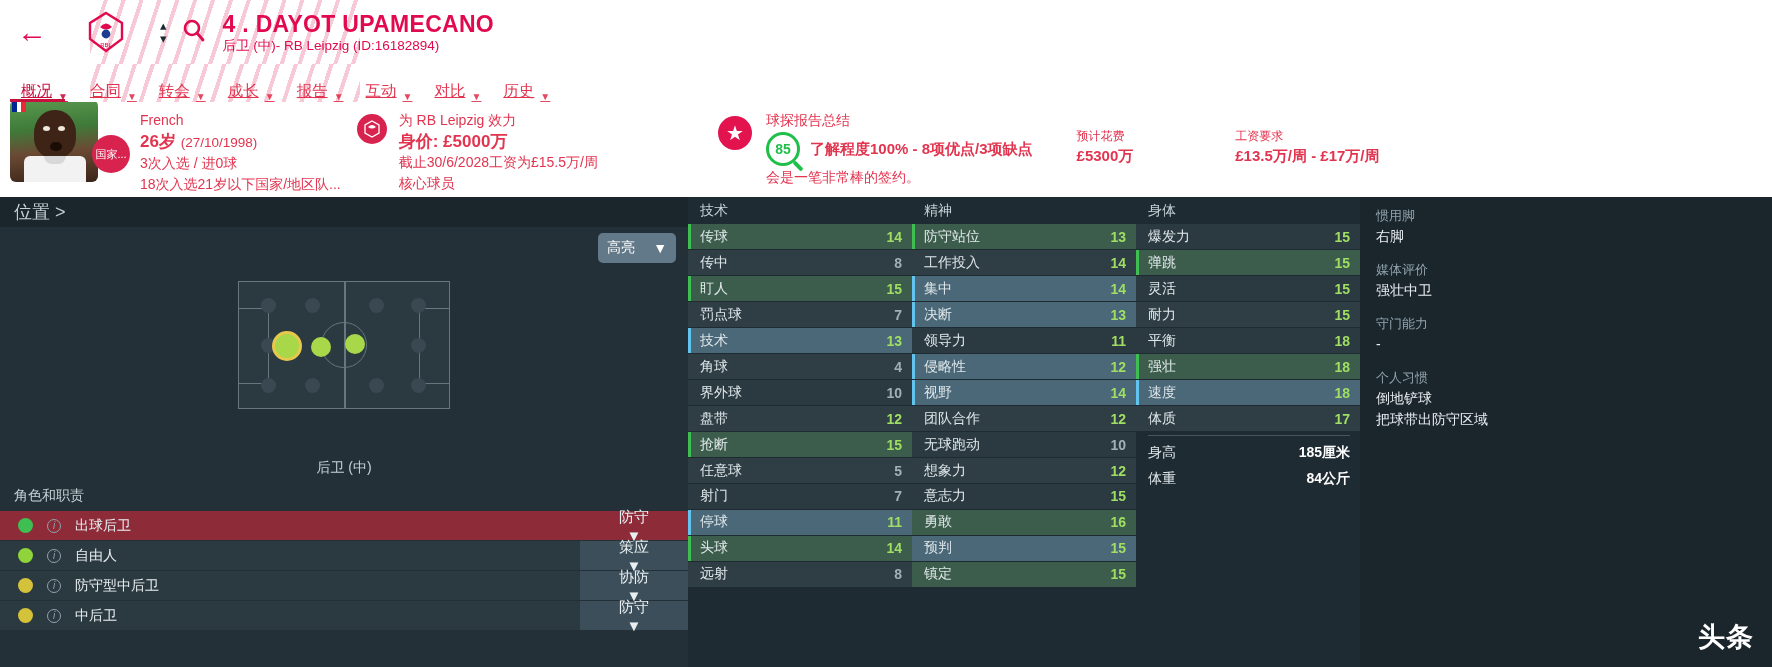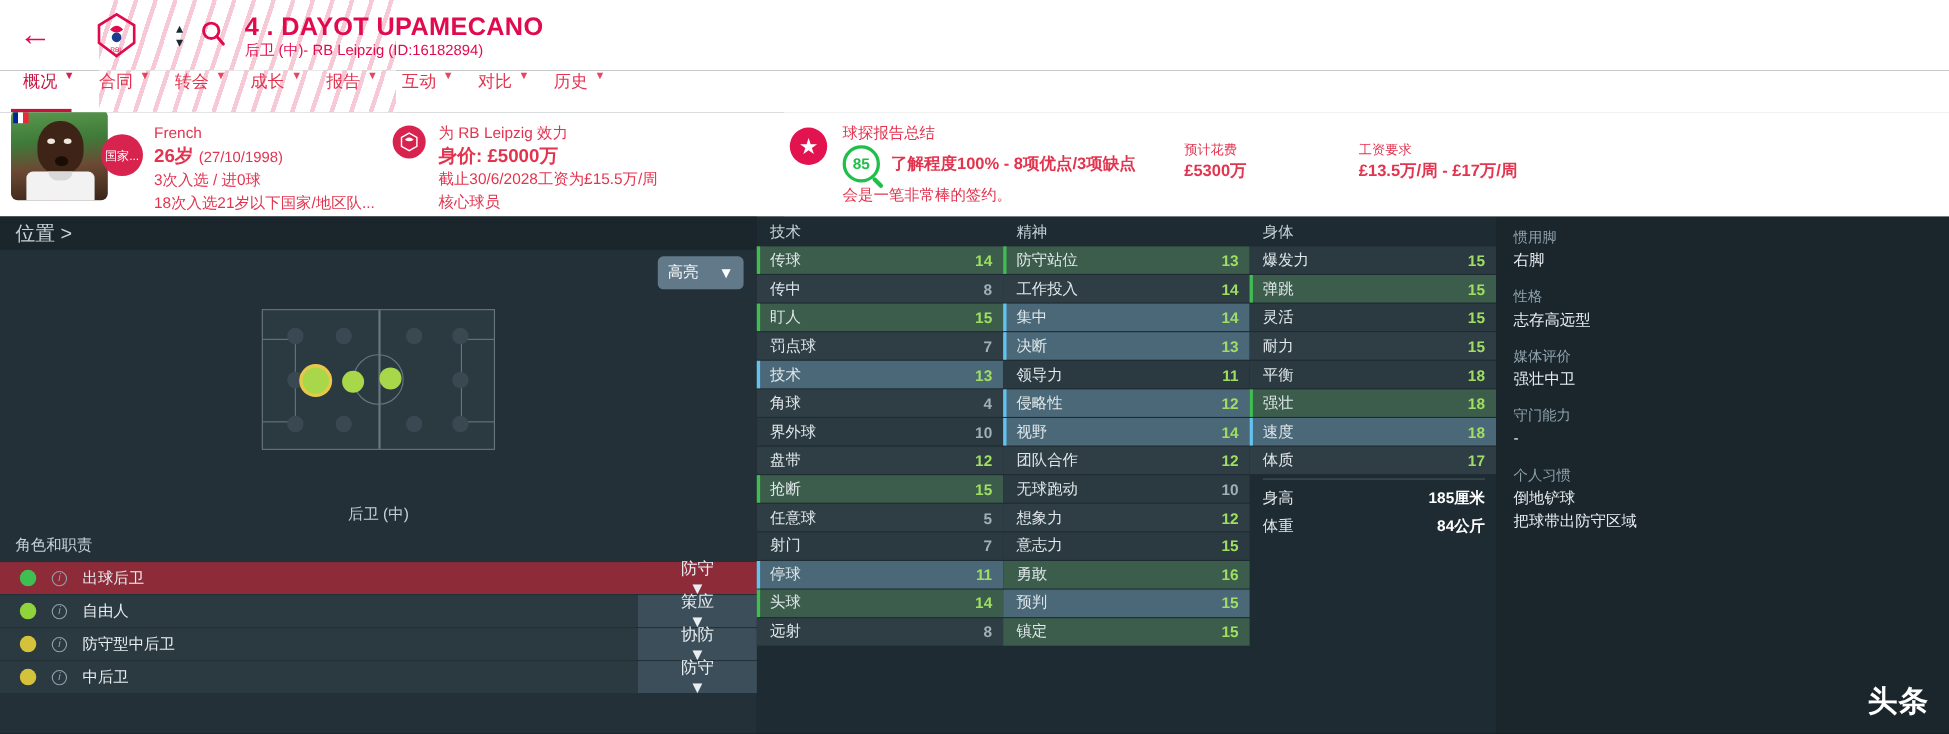--- a/index.html
+++ b/index.html
@@ -46,21 +46,21 @@
     display: flex; align-items: center; padding-left: 10px; overflow: hidden;
   }
   .nav-stripes {
     position: absolute; left: 90px; top: -20px; width: 270px; height: 60px;
     background: repeating-linear-gradient(108deg,
       #ffffff 0px, #ffffff 13px, #f7c9d6 13px, #f7c9d6 17px);
   }
   .nav-item {
     position: relative; z-index: 3;
     color: #e2344f; font-size: 15.5px; padding: 0 11px;
-    display: flex; align-items: flex-start; gap: 6px; height: 38px;
+    display: flex; align-items: flex-end; gap: 6px; height: 38px; text-decoration: underline;
   }
   .nav-item .caret { font-size: 10px; opacity: .9; }
   .nav-item.active { color: #c8103f; }
   .nav-underline {
     position: absolute; bottom: 0; left: 10px; width: 55px; height: 3px;
     background: #c8103f; z-index: 4;
   }
 
   
   .info-strip {
@@ -78,21 +78,21 @@
   }
   .photo .eye { position:absolute; width:7px; height:5px; background:#efe6dc; border-radius:50%; top:26px;}
   .photo .eye.l{left:33px;} .photo .eye.r{left:48px;}
   .photo .mouth{position:absolute; left:40px; top:42px; width:12px; height:9px; background:#1a0d06; border-radius:50%;}
   .photo .jersey{position:absolute; left:14px; top:56px; width:62px; height:28px; background:#f2f2f2; border-radius:6px 6px 0 0;}
   .photo .collar{position:absolute; left:34px; top:56px; width:22px; height:8px; background:#d8d8d8; border-radius:0 0 8px 8px;}
   .photo .flag{position:absolute; left:2px; top:2px; width:14px; height:10px;
     background: linear-gradient(90deg,#002395 0 33%, #ffffff 33% 66%, #ed2939 66% 100%);}
 
   .nation-circle {
-    position: absolute; left: 92px; top: 20px; width: 38px; height: 38px;
+    position: absolute; left: 92px; top: 33px; width: 38px; height: 38px;
     border-radius: 50%; background: #d9234f; color: #fff;
     display: flex; align-items: center; justify-content: center;
     font-size: 11px; overflow: hidden;
   }
   .info-col { position: relative; z-index: 2; color: #e2344f; }
   .info-col-1 { margin-left: 140px; padding-top: 8px; }
   .info-col-2 { margin-left: 58px; padding-top: 8px; position: relative; }
   .club-mini {
     position: absolute; left: -42px; top: 12px; width: 30px; height: 30px;
     border-radius: 50%; background: #d9234f;
@@ -608,24 +608,20 @@
           </div>
       </div>
     </div>
 
     <div class="right-panel">
       <div class="rp-group">
         <div class="rp-label">惯用脚</div>
         <div class="rp-value">右脚</div>
       </div>
       <div class="rp-group">
-        <div class="rp-label">性格</div>
-        <div class="rp-value">志存高远型</div>
-      </div>
-      <div class="rp-group">
         <div class="rp-label">媒体评价</div>
         <div class="rp-value">强壮中卫</div>
       </div>
       <div class="rp-group">
         <div class="rp-label">守门能力</div>
         <div class="rp-value">-</div>
       </div>
       <div class="rp-group">
         <div class="rp-label">个人习惯</div>
         <div class="rp-value">倒地铲球</div>

